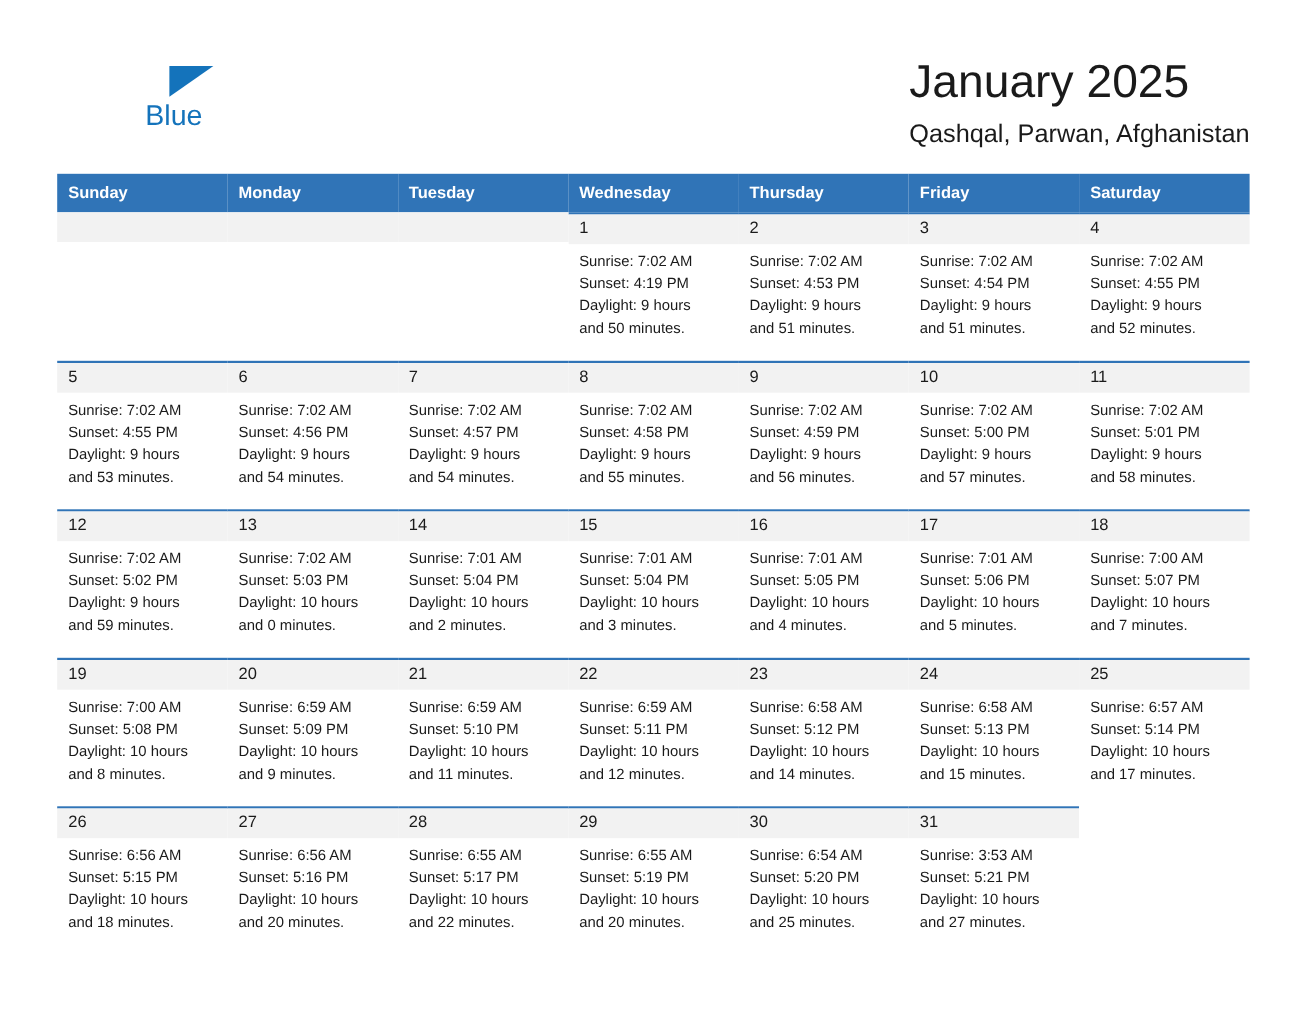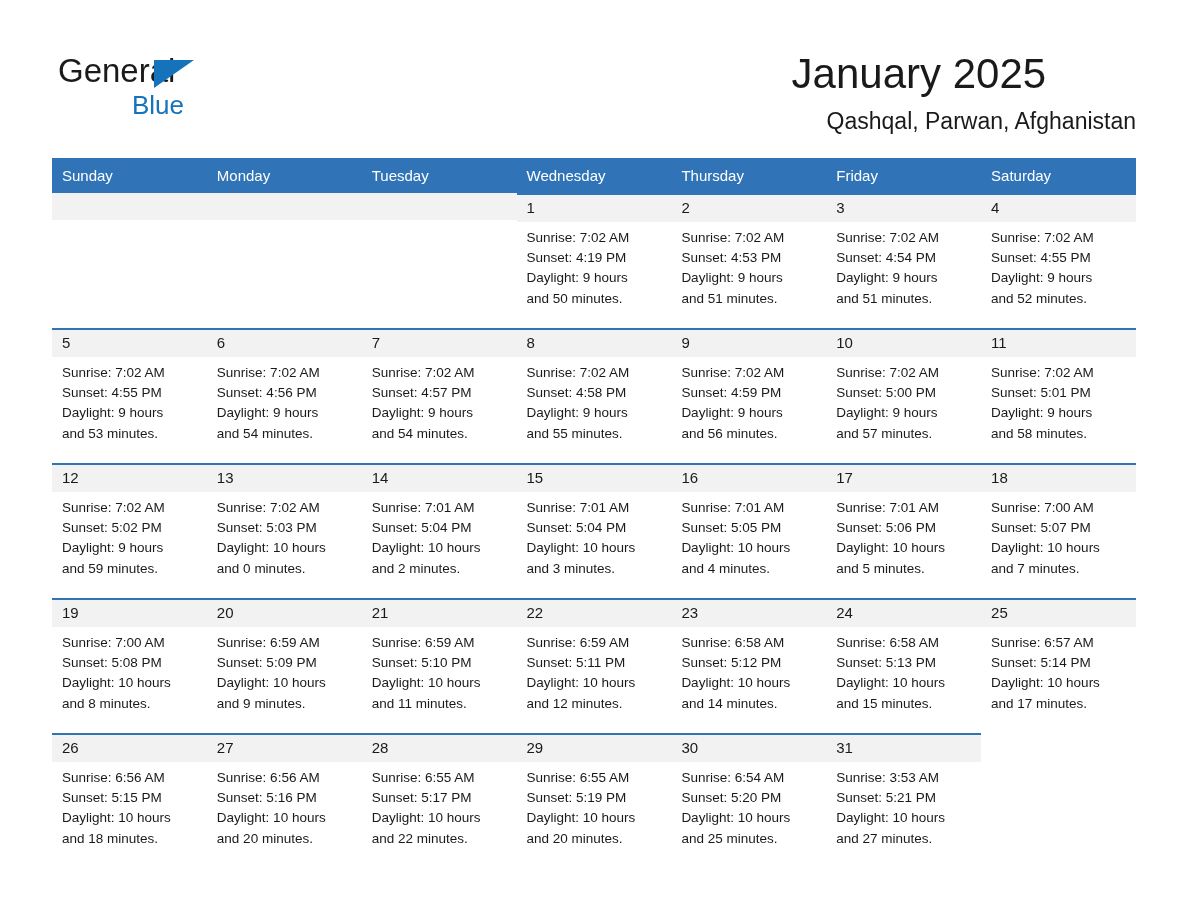--- a/index.html
+++ b/index.html
@@ -78,40 +78,39 @@
     color: #1a1a1a;
     white-space: nowrap;
   }
   .location-title {
     margin-top: 6px;
     font-size: 23px;
     line-height: 30px;
     font-weight: 400;
     color: #1a1a1a;
     white-space: nowrap;
-    margin-left: 35px;
   }
 
   
   .calendar {
     position: absolute;
     left: 52px;
     top: 158px;
     width: 1084px;
   }
   .cal-table {
     width: 1084px;
     border-collapse: collapse;
     table-layout: fixed;
   }
   .cal-table th {
     background: #3074b7;
     color: #ffffff;
     font-size: 15px;
-    font-weight: 400;
+    font-weight: 700;
     text-align: left;
     padding: 8px 0 9px 10px;
     height: 18px;
     box-sizing: content-box;
     border: none;
   }
   .cal-table td {
     vertical-align: top;
     padding: 0;
     border: none;
@@ -160,21 +159,20 @@
   }
 </style>
 </head>
 <body>
 
 <div class="page">
 
   <div class="header">
 
     <div class="brand">
-      <span class="brand-general">General</span>
       <span class="brand-tri"></span>
       <span class="brand-blue">Blue</span>
     </div>
 
     <div class="title-block">
       <div class="month-title">January 2025</div>
       <div class="location-title">Qashqal, Parwan, Afghanistan</div>
     </div>
 
   </div>

